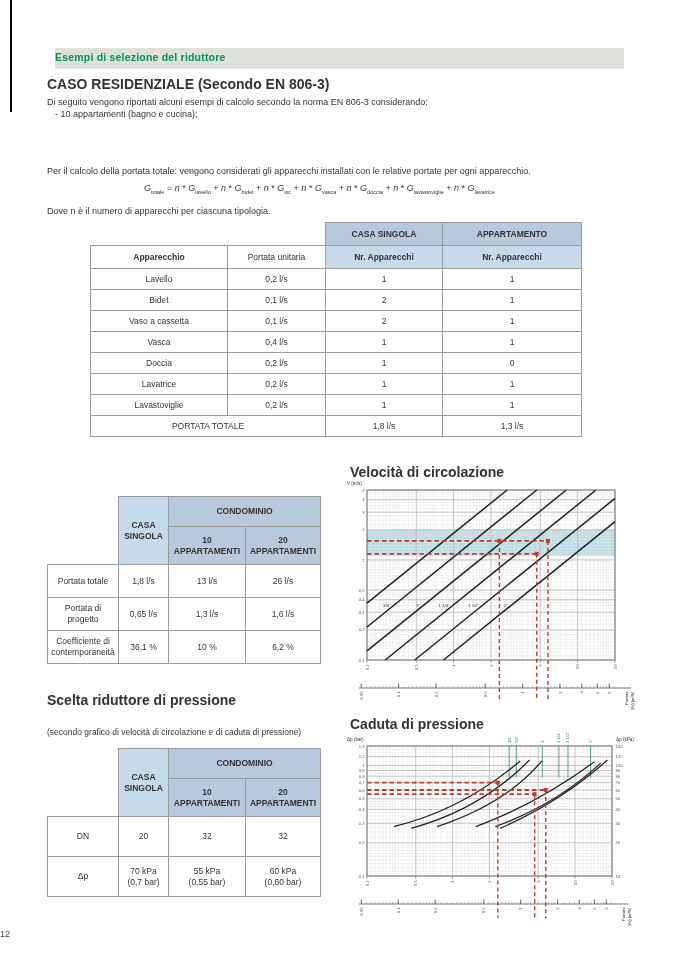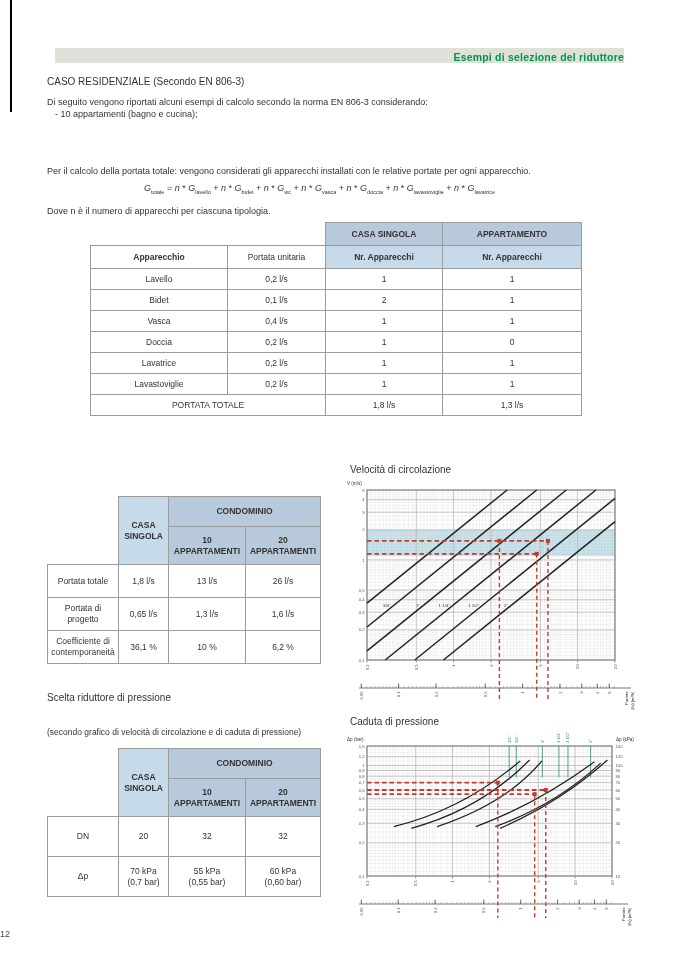--- a/index.html
+++ b/index.html
@@ -4,23 +4,23 @@
 <style>
   :root{
     --green:#00964c; --barbg:#dee1da;
     --bluedark:#b7c9da; --bluelight:#c6daea;
     --red:#c23b2e; --band:#b9dde7; --gridminor:#e4e4e4; --gridmajor:#b3b3b3;
   }
   html,body{margin:0;padding:0}
   body{width:678px;height:959px;position:relative;background:#fff;
        font-family:"Liberation Sans",sans-serif;color:#333;overflow:hidden;font-size:9px}
   .abs{position:absolute}
-  .titlebar{background:var(--barbg);text-align:right;font-weight:bold;font-size:10.5px;
-            color:var(--green);height:15px;line-height:19px;letter-spacing:.2px}
-  .h1{font-weight:normal;font-size:10px}
+  .titlebar{background:var(--barbg);text-align:left;font-weight:bold;font-size:10.5px;
+            color:var(--green);height:21px;line-height:19px;letter-spacing:.2px}
+  .h1{font-weight:bold;font-size:14px}
   .sub{font-size:8.5px}
   .body-text div{line-height:11.6px}
   .indent{padding-left:8px}
   .formula{font-size:9px;text-align:center}
   .formula sub{font-size:5.5px}
   table{border-collapse:collapse;table-layout:fixed;font-size:8.5px;text-align:center;color:#333}
   td{border:1px solid #9b9b9b;vertical-align:middle;padding:1px 2px;white-space:pre-line;line-height:1.25}
   td.nb{border:none;background:#fff}
   .hd1{background:var(--bluedark);font-weight:bold}
   .hd2{background:var(--bluelight);font-weight:bold}
@@ -72,20 +72,26 @@
   </thead>
   <tbody id="t1body">
       <tr style="height: 21px;">
         <td>Lavello</td>
         <td>0,2 l/s</td>
         <td>1</td>
         <td>1</td>
       </tr>
       <tr style="height: 21px;">
         <td>Bidet</td>
+        <td>0,1 l/s</td>
+        <td>2</td>
+        <td>1</td>
+      </tr>
+      <tr style="height: 21px;">
+        <td>Vaso a cassetta</td>
         <td>0,1 l/s</td>
         <td>2</td>
         <td>1</td>
       </tr>
       <tr style="height: 21px;">
         <td>Vasca</td>
         <td>0,4 l/s</td>
         <td>1</td>
         <td>1</td>
       </tr>

